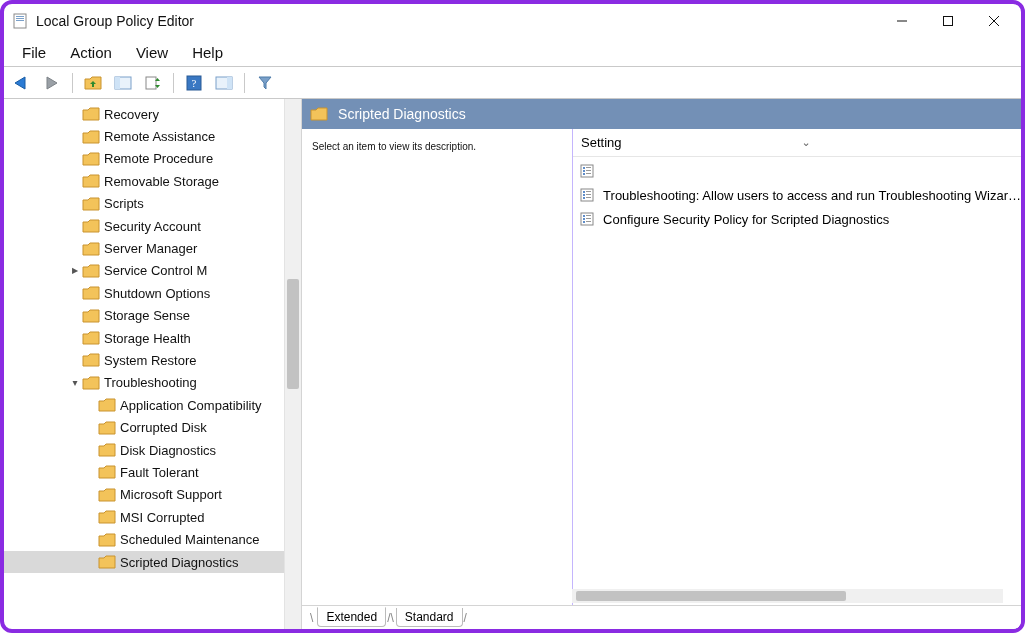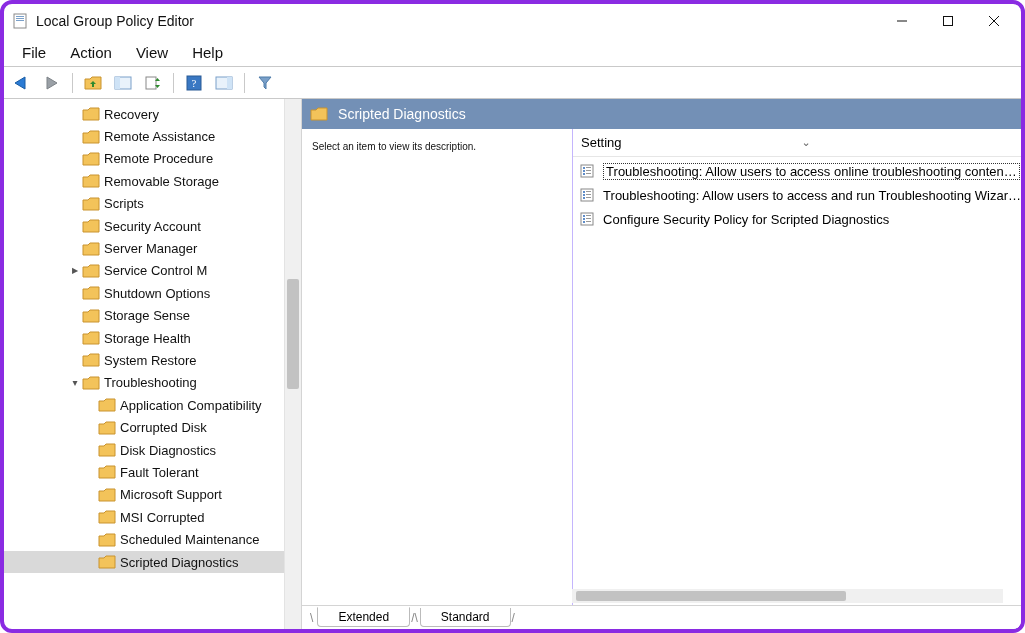--- a/index.html
+++ b/index.html
@@ -206,21 +206,21 @@
       display: flex;
       align-items: center;
       padding-left: 8px;
       font-size: 12px;
       border-top: 1px solid #d4d4d4;
       background: #fff;
     }
     .btab {
       border: 1px solid #bbb;
       border-top: none;
-      padding: 2px 20px;
+      padding: 2px 8px;
       margin-right: -1px;
       background: #fff;
       position: relative;
       border-radius: 0 0 4px 4px;
     }
     .btab.active {
       background: #fff;
       border-top: 1px solid #fff;
       margin-top: -1px;
       z-index: 1;
@@ -576,21 +576,20 @@
                 <svg width="16" height="14" viewBox="0 0 16 14">
                   <rect x="1" y="1" width="12" height="12" fill="#fff" stroke="#888"></rect>
                   <rect x="3" y="3" width="2" height="2" fill="#5f8dc9"></rect>
                   <rect x="6" y="3" width="5" height="1" fill="#999"></rect>
                   <rect x="3" y="6" width="2" height="2" fill="#5f8dc9"></rect>
                   <rect x="6" y="6" width="5" height="1" fill="#999"></rect>
                   <rect x="3" y="9" width="2" height="2" fill="#5f8dc9"></rect>
                   <rect x="6" y="9" width="5" height="1" fill="#999"></rect>
                 </svg>
               </span>
-              <span class="setting-text">Troubleshooting: Allow users to access online troubleshooting conten…</span>
             </div>
             <div class="setting-row">
               <span class="policy-icon">
                 <svg width="16" height="14" viewBox="0 0 16 14">
                   <rect x="1" y="1" width="12" height="12" fill="#fff" stroke="#888"></rect>
                   <rect x="3" y="3" width="2" height="2" fill="#5f8dc9"></rect>
                   <rect x="6" y="3" width="5" height="1" fill="#999"></rect>
                   <rect x="3" y="6" width="2" height="2" fill="#5f8dc9"></rect>
                   <rect x="6" y="6" width="5" height="1" fill="#999"></rect>
                   <rect x="3" y="9" width="2" height="2" fill="#5f8dc9"></rect>

